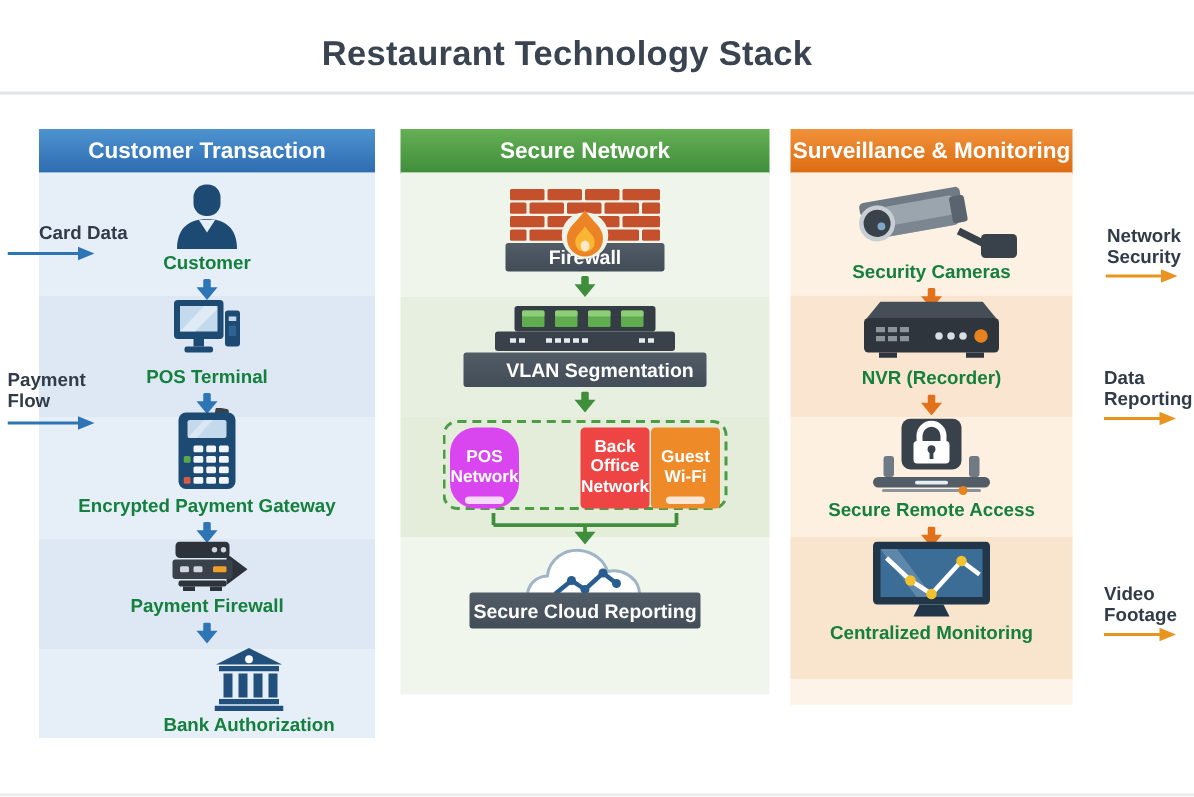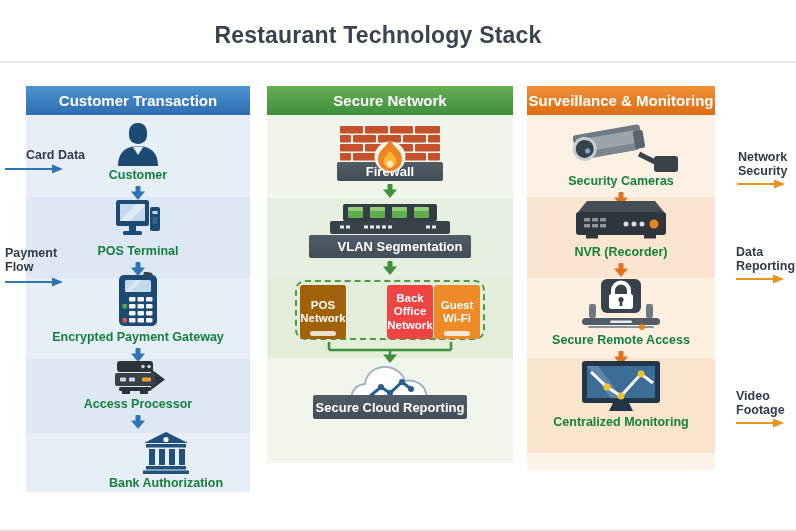--- a/index.html
+++ b/index.html
@@ -32,21 +32,21 @@
   .stage-label{font-size:12.5px;font-weight:bold;color:#15803d;margin-top:3px;text-align:center;line-height:1.1;}
   .darrow{margin-top:3px;}
 
   
   .mid-item{position:absolute;left:0;right:0;margin:0 auto;}
   .slate-bar{background:linear-gradient(180deg,#515c66,#434d57);color:#fff;font-weight:bold;
              display:flex;align-items:center;justify-content:center;border-radius:2px;}
   .dashed-box{border:2px dashed #4c9b45;border-radius:10px;padding:3px;display:flex;gap:1px;box-sizing:border-box;}
   .seg{flex:1;height:54px;border-radius:3px;display:flex;align-items:center;justify-content:center;
        color:#fff;font-weight:bold;font-size:11.5px;line-height:1.15;text-align:center;position:relative;}
-  .seg-pos{background:#a16207;}
+  .seg-pos{background:#d946ef;border-radius:17px;}
   .seg-back{background:#ef4444;margin-left:40px;}
   .seg-guest{background:#ee8a28;}
   .seg-tab::after{content:"";position:absolute;bottom:3px;left:50%;transform:translateX(-50%);
                   width:26px;height:5px;border-radius:3px;background:rgba(255,255,255,.8);}
 
   
   .side-label{position:absolute;font-size:12.5px;font-weight:bold;color:#323c49;line-height:1.15;}
   .nowrap{white-space:nowrap;margin-left:21px;}
   .side-arrow{position:absolute;}
 </style>
@@ -134,21 +134,21 @@
           <circle cx="38" cy="5.5" r="1.8" fill="#cfd6dc"></circle>
         <polygon points="40,8 54,18.5 40,29" fill="#2c333a"></polygon>
         <rect x="4" y="12" width="40" height="13" rx="2" fill="#39424b"></rect>
         <rect x="9" y="16.5" width="6" height="4" rx="1" fill="#cfd6dc"></rect>
         <rect x="18" y="16.5" width="6" height="4" rx="1" fill="#cfd6dc"></rect>
         <rect x="31" y="16.5" width="9" height="4" rx="1" fill="#f0a029"></rect>
         <rect x="8" y="26" width="32" height="4" rx="1.5" fill="#2c333a"></rect>
         <rect x="11" y="30" width="8" height="3" fill="#2c333a"></rect>
           <rect x="29" y="30" width="8" height="3" fill="#2c333a"></rect>
       </svg>
-      <div class="stage-label">Access Processor</div>
+      <div class="stage-label">Payment Firewall</div>
       <svg class="darrow" width="16" height="14" viewBox="0 0 16 14">
         <rect x="5.5" y="0" width="5" height="6.5" rx="1" fill="#2e75b6"></rect>
           <polygon points="1,5.5 15,5.5 8,14" fill="#2e75b6"></polygon>
       </svg>
     </div>
 
     <div class="stage" style="top:346px;padding-left:28px;">
       <svg width="46" height="42" viewBox="0 0 46 42">
         <polygon points="23,0 45,11 1,11" fill="#21507c"></polygon>
         <circle cx="23" cy="7.5" r="2.6" fill="#ffffff"></circle>

